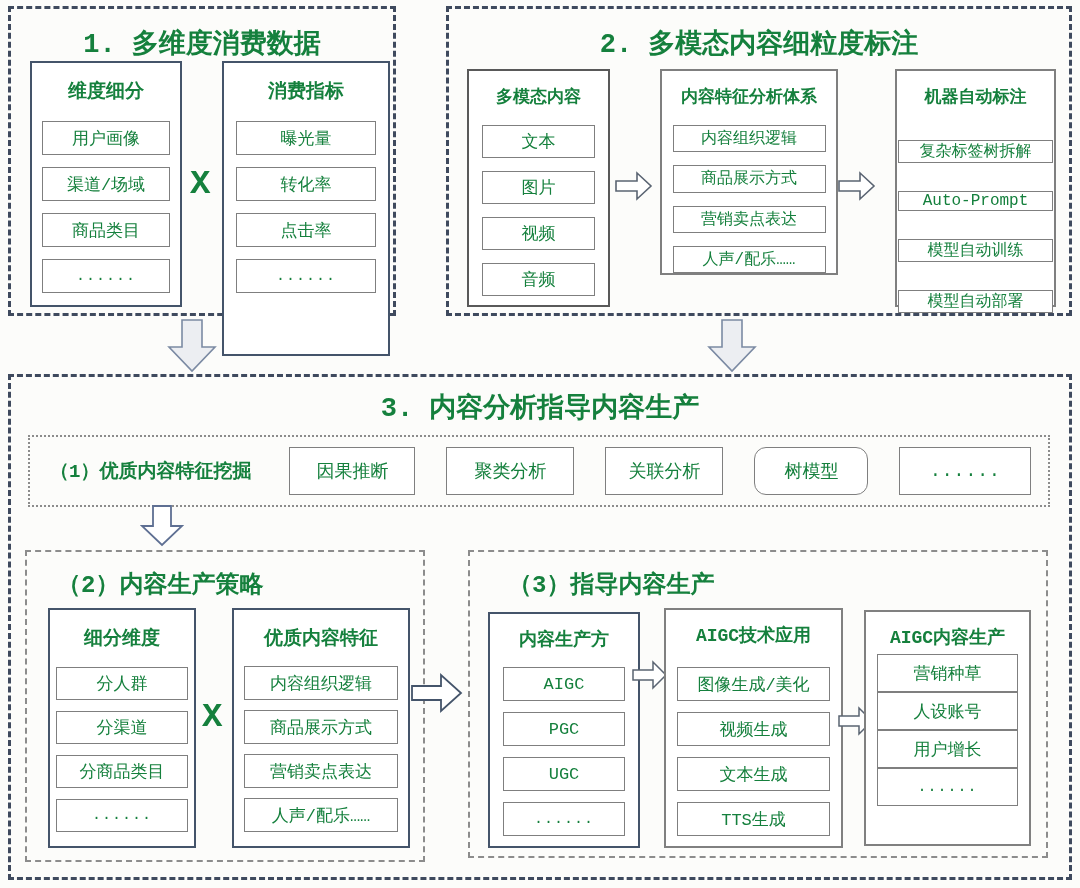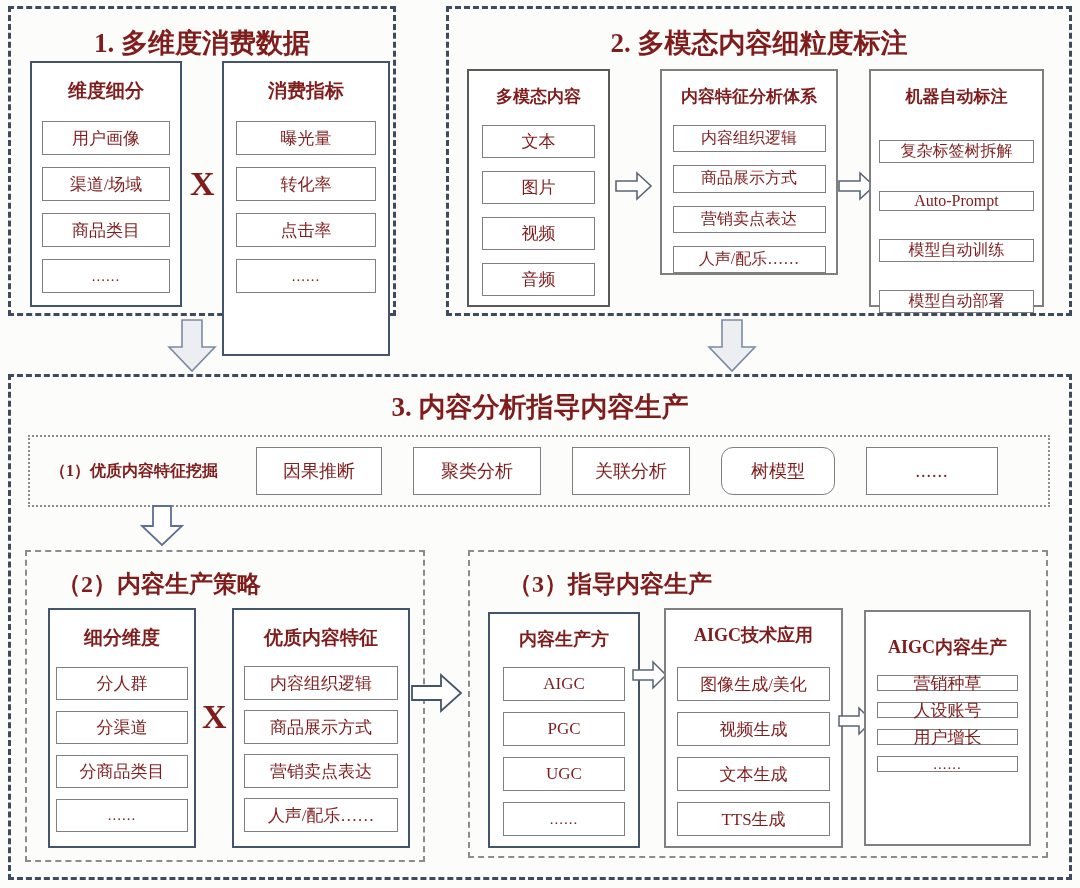--- a/index.html
+++ b/index.html
@@ -1,17 +1,17 @@
 <!DOCTYPE html>
 <html><head>
 <meta charset="utf-8">
 <style>
   html,body{margin:0;padding:0;background:#fff;}
   #canvas{position:relative;width:1080px;height:888px;background:#fcfcfa;
-    font-family:Liberation Serif, serif;color:#7f1d1d;overflow:hidden;}
+    font-family:Liberation Mono, monospace;color:#15803d;overflow:hidden;}
 
   
   .sec{position:absolute;border:3px dashed #3F4A5E;box-sizing:border-box;}
   #sec1{left:8px;top:6px;width:388px;height:310px;}
   #sec2{left:446px;top:6px;width:626px;height:310px;}
   #sec3{left:8px;top:374px;width:1064px;height:506px;}
   .sec-title{position:absolute;left:0;right:0;text-align:center;font-weight:bold;font-size:27px;}
   #sec1 .sec-title{top:16px;}
   #sec2 .sec-title{top:16px;}
   #sec3 .sec-title{top:12px;}
@@ -31,36 +31,36 @@
   .cross{position:absolute;font-size:34px;font-weight:bold;}
   #x1{left:179px;top:156px;}
 
   
   #p-s2a{left:18px;top:60px;width:143px;height:238px;border:2px solid #595959;}
   #p-s2a .hdr{font-size:17px;margin:14px 0 4px;}
   #p-s2a .cell{width:113px;height:33px;margin-top:13px;}
   #p-s2b{left:211px;top:60px;width:178px;height:206px;border:2px solid #7F7F7F;}
   #p-s2b .hdr{font-size:17px;margin:14px 0 4px;}
   #p-s2b .cell{width:153px;height:33px;margin-top:13px;font-size:16px;}
-  #p-s2c{left:420px;top:60px;width:175px;height:238px;border:2px solid #7F7F7F;gap:15px;}
+  #p-s2c{left:446px;top:60px;width:161px;height:238px;border:2px solid #7F7F7F;gap:15px;}
   #p-s2c .hdr{font-size:17px;margin:14px 0 4px;}
   #p-s2c .cell{width:155px;height:33px;margin-top:13px;font-size:16px;}
   .arr{position:absolute;line-height:0;}
   #ar-s2a{left:166px;top:162px;}
   #ar-s2b{left:389px;top:162px;}
 
   
   #ad1{left:167px;top:319px;}
   #ad2{left:707px;top:319px;}
   .canvas-arr{position:absolute;line-height:0;}
 
   
   #sub1{position:absolute;left:17px;top:58px;width:1022px;height:72px;border:2px dotted #8C8C8C;
         display:flex;align-items:center;box-sizing:border-box;padding-left:20px;background:transparent;}
-  #sub1 .lbl{font-weight:bold;font-size:16px;margin-right:38px;white-space:nowrap;}
+  #sub1 .lbl{font-weight:bold;font-size:19px;margin-right:38px;white-space:nowrap;}
   .mcell{border:1.5px solid #7F7F7F;height:48px;display:flex;align-items:center;justify-content:center;
          background:#fff;box-sizing:border-box;font-size:18px;margin-right:31px;white-space:nowrap;}
   .mc0{width:126px;} .mc1{width:128px;} .mc2{width:118px;} .mc3{width:114px;border-radius:12px;} .mc4{width:132px;margin-right:0;}
   #ad3{left:129px;top:128px;}
 
   .subsec{position:absolute;border:2px dashed #8C8C8C;box-sizing:border-box;}
   #sub2{left:14px;top:173px;width:400px;height:312px;}
   #sub3{left:457px;top:173px;width:580px;height:308px;}
   .sub-title{position:absolute;font-weight:bold;font-size:24px;top:16px;white-space:nowrap;}
   #sub2 .sub-title{left:30px;}
@@ -73,22 +73,22 @@
   #x2{left:175px;top:146px;}
   #ar-23{left:400px;top:295px;}
 
   #p-s33a{left:18px;top:60px;width:152px;height:236px;border:2px solid #44546A;}
   #p-s33a .hdr{font-size:18px;margin:13px 0 5px;}
   #p-s33a .cell{width:122px;height:34px;margin-top:11px;}
   #p-s33b{left:194px;top:56px;width:179px;height:240px;border:2px solid #808080;}
   #p-s33b .hdr{font-size:18px;margin:13px 0 9px;}
   #p-s33b .cell{width:153px;height:34px;margin-top:11px;}
   #p-s33c{left:394px;top:58px;width:167px;height:236px;border:2px solid #808080;}
-  #p-s33c .hdr{font-size:18px;margin:23px 0 5px;}
-  #p-s33c .cell{width:141px;height:16px;margin-top:11px;}
+  #p-s33c .hdr{font-size:18px;margin:13px 0 5px;}
+  #p-s33c .cell{width:141px;height:38px;}
   #ar-s33a{left:162px;top:108px;}
   #ar-s33b{left:368px;top:154px;}
 </style>
 </head>
 <body>
 
 <div id="canvas">
 
   <div class="sec" id="sec1">
     <div class="sec-title">1. 多维度消费数据</div>

